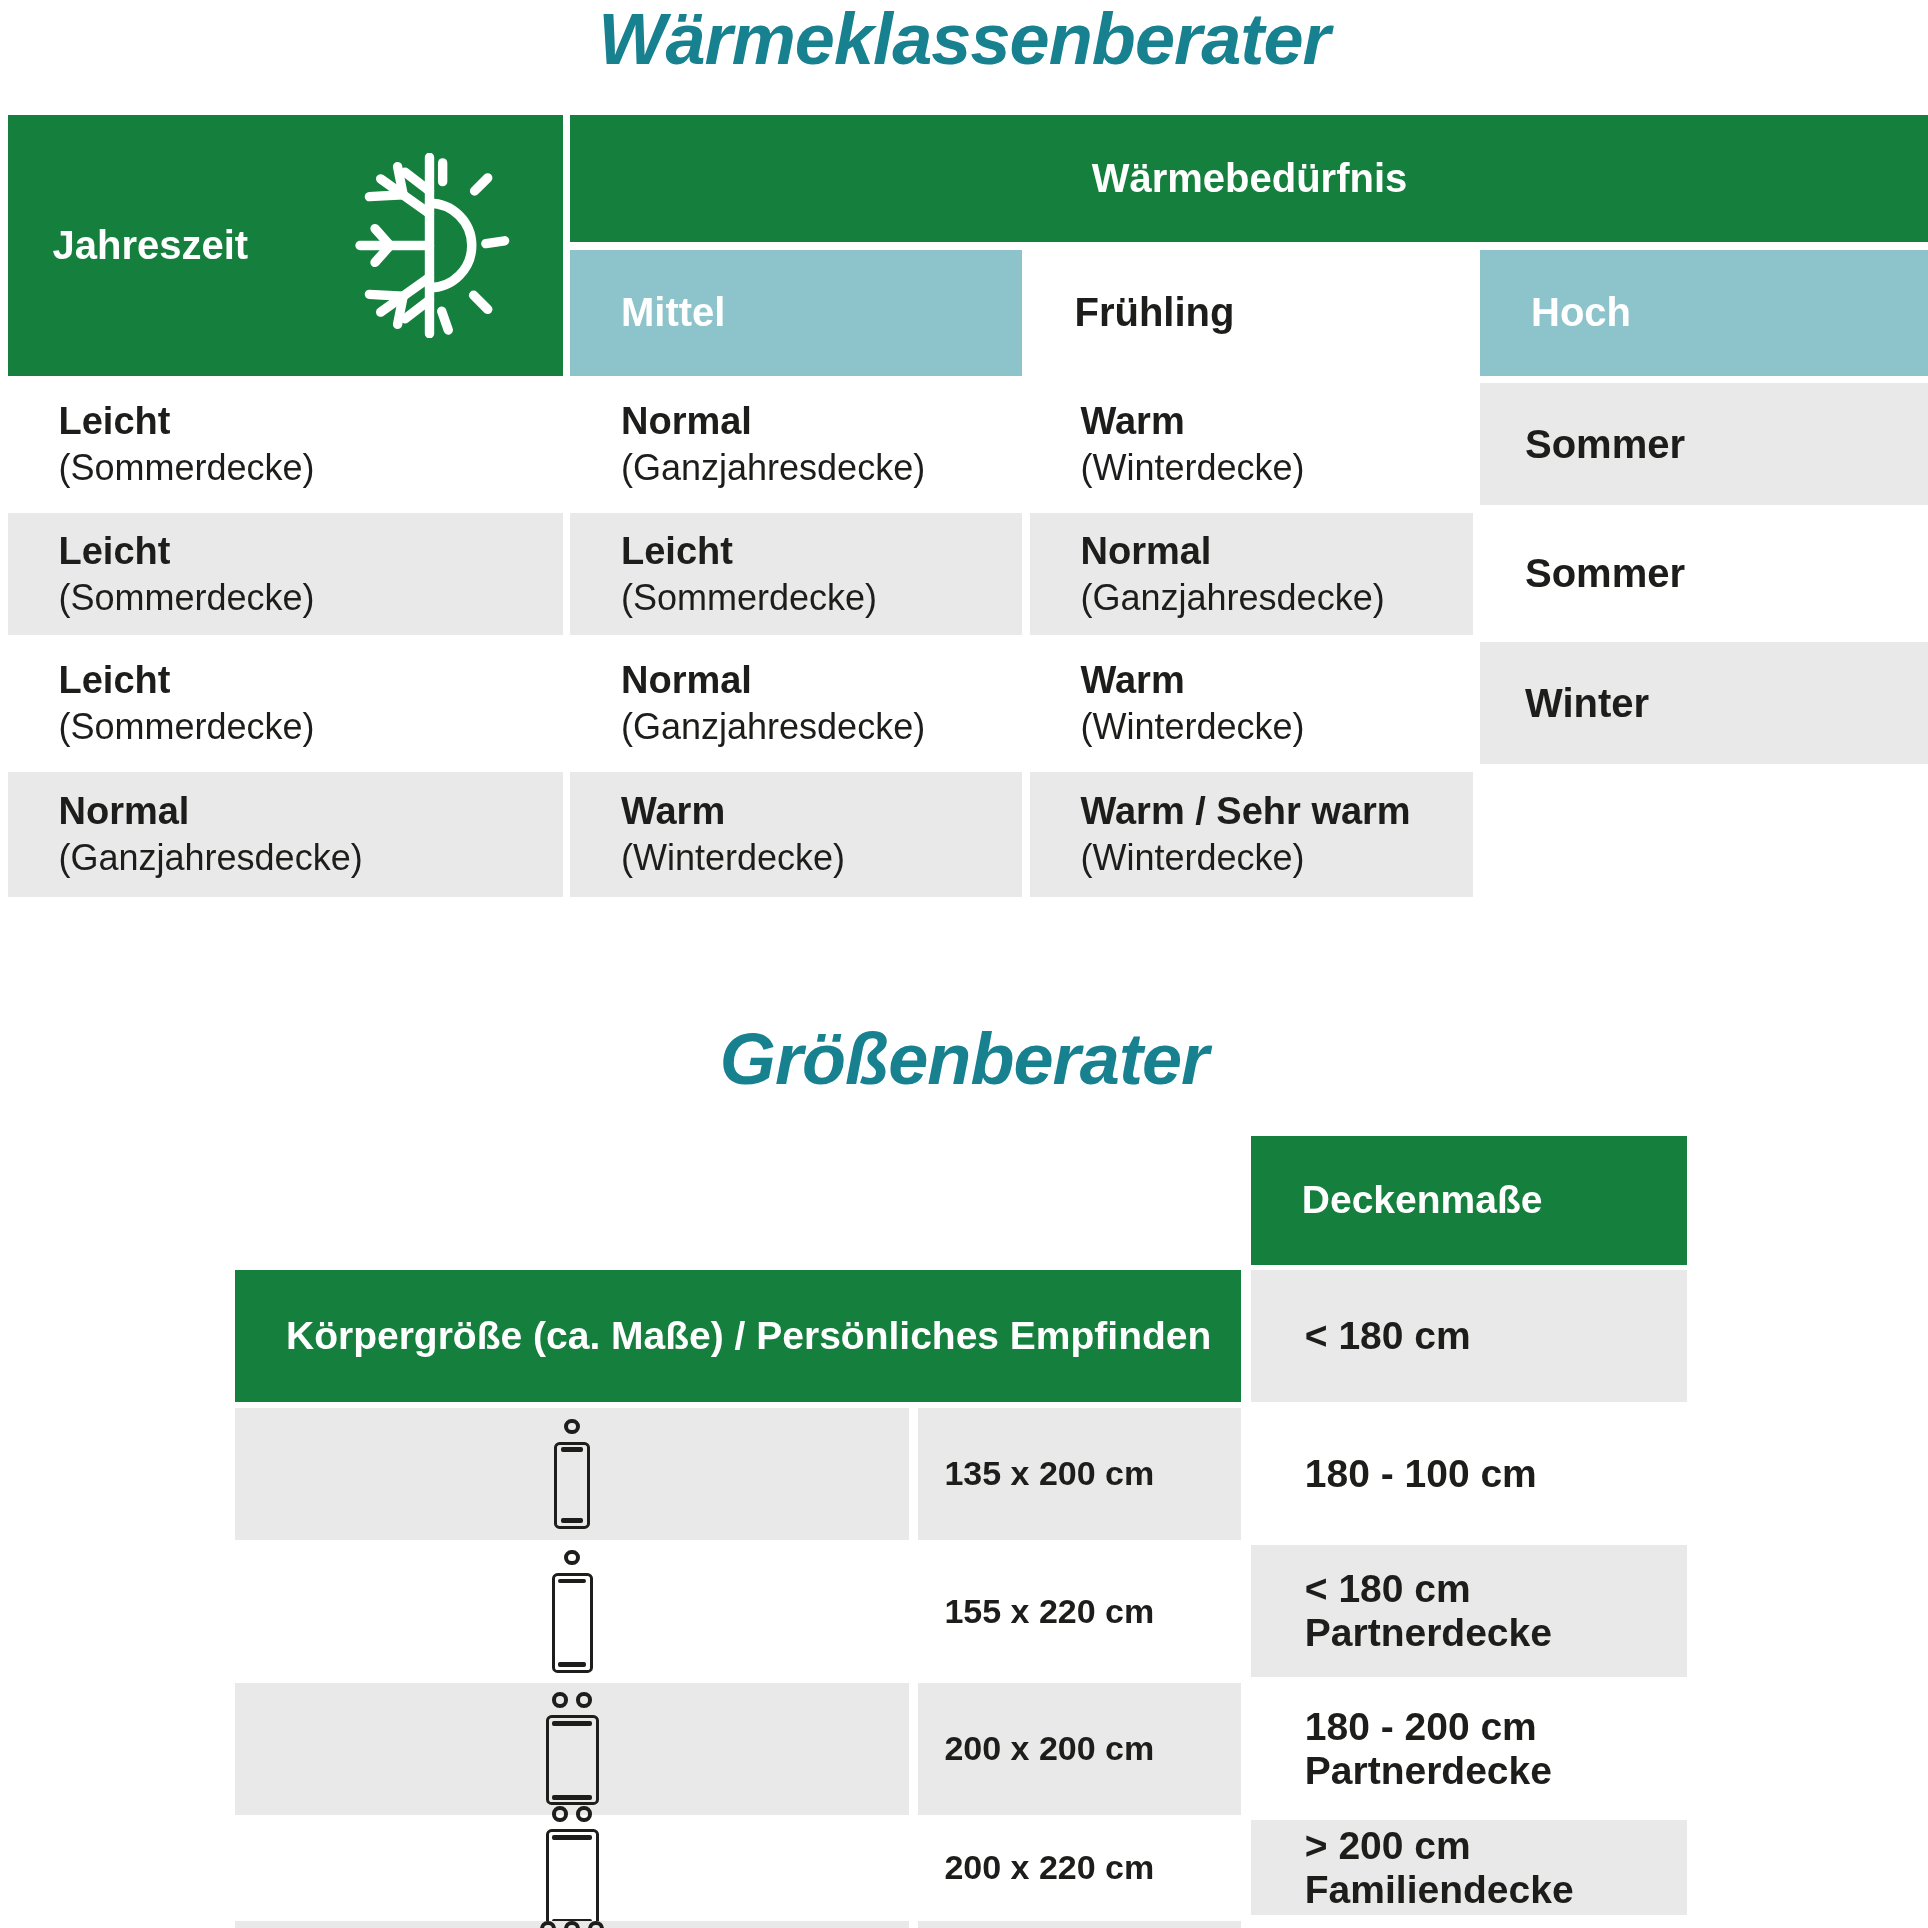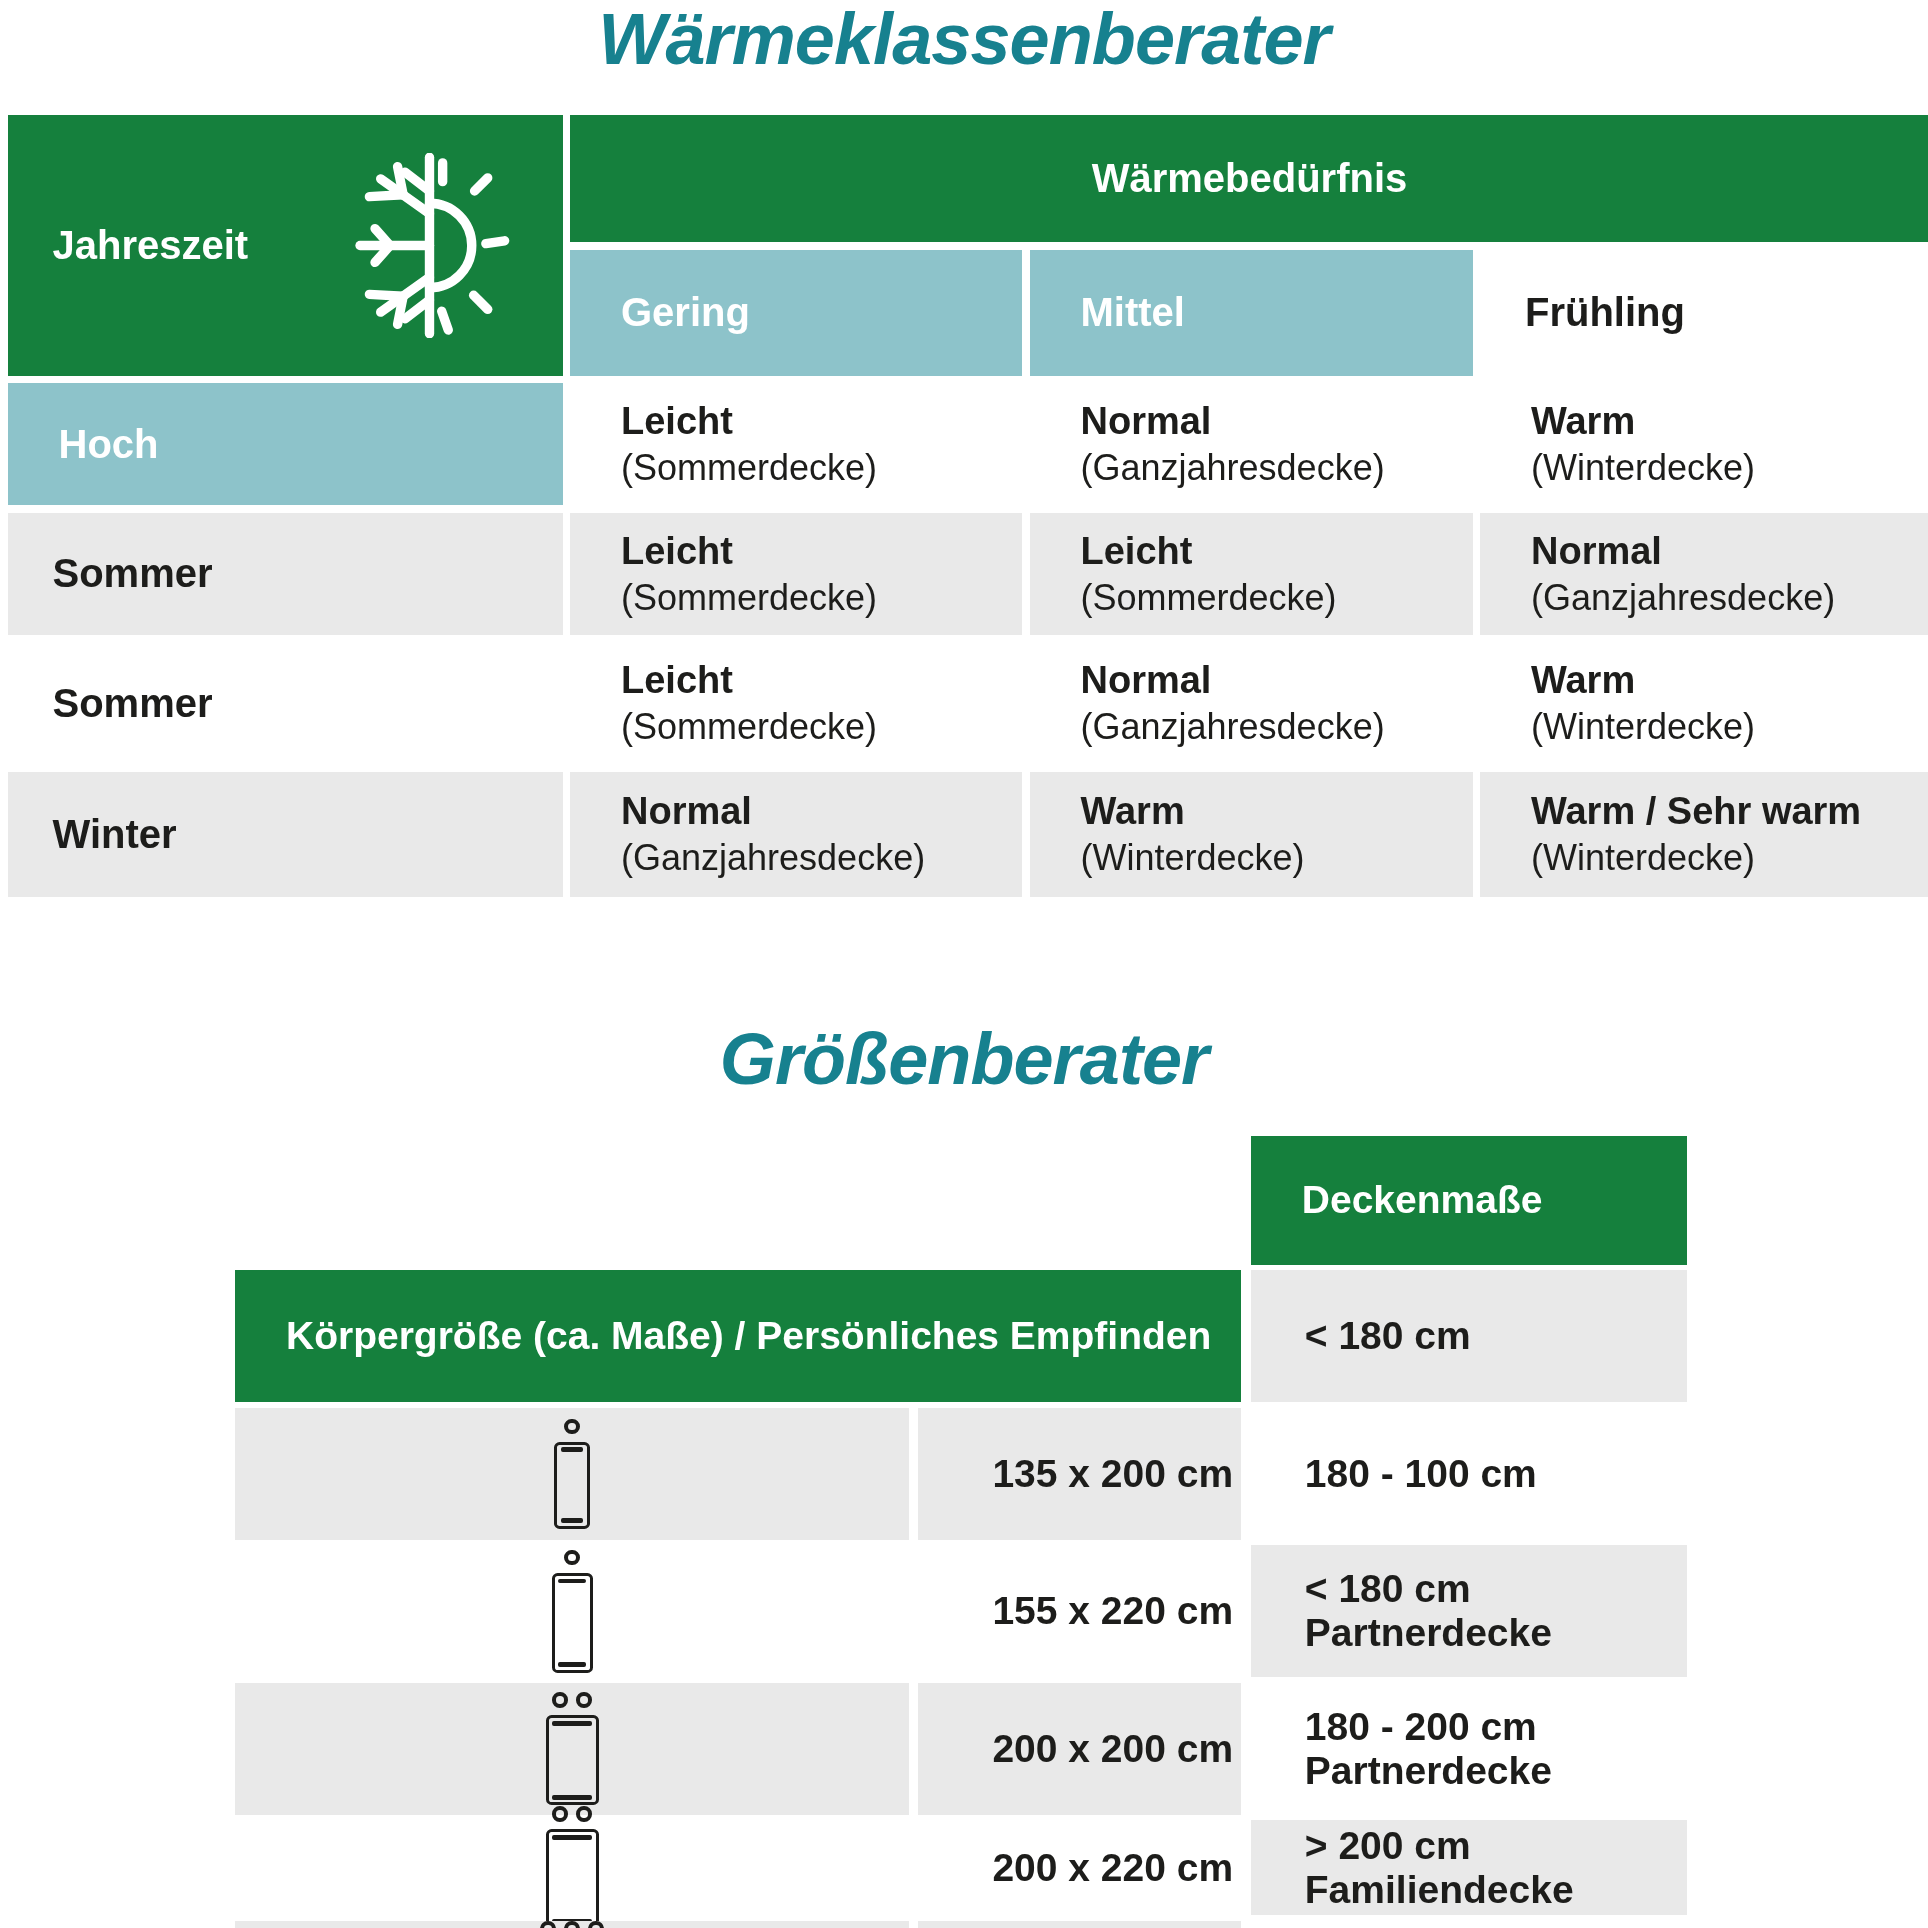--- a/index.html
+++ b/index.html
@@ -40,21 +40,21 @@
   .t2{
     margin:41px 0 0 235px;width:1452px;
     display:grid;
     grid-template-columns:674px 323px 436px;
     grid-template-rows:129px 132px 132px 132px 132px 95px;
     gap:5.6px 9.4px;
   }
   .t2-header-left{grid-column:1/3;padding-left:51px;box-sizing:border-box;font-size:39px;font-weight:bold;}
   .t2-header-right{grid-column:3;padding-left:51px;box-sizing:border-box;font-size:39px;font-weight:bold;}
   .t2-label{padding-left:54px;box-sizing:border-box;font-size:39px;font-weight:bold;}
-  .t2-size{padding-left:74px;box-sizing:border-box;font-size:39px;font-weight:bold;}
+  .t2-size{padding-left:26px;box-sizing:border-box;font-size:34px;font-weight:bold;}
   .t2-icon{justify-content:center;}
   .icon-stack{display:flex;flex-direction:column;align-items:center;}
   .dots{display:flex;gap:8.5px;margin-bottom:7.5px;}
   .dot{width:7.5px;height:7.5px;border:4.7px solid #1d1d1b;border-radius:50%;}
   .dots[data-dots="1"] .dot:nth-child(n+2){display:none;}
   .dots[data-dots="2"] .dot:nth-child(n+3){display:none;}
   .blanket{
     box-sizing:border-box;border:3.8px solid #1d1d1b;border-radius:5.6px;padding:2.8px 3.8px;
     display:flex;flex-direction:column;justify-content:space-between;
   }
@@ -97,21 +97,20 @@
       <line x1="150" y1="96" x2="170" y2="93"></line>
       <line x1="137" y1="151" x2="152" y2="166"></line>
       <line x1="103" y1="168" x2="110" y2="188"></line>
     </svg>
   </div>
 
   <div class="cell teal-dark need-header">
     <span>Wärmebedürfnis</span>
   </div>
 
-  <div class="cell teal-light level-cell">Gering</div>
   <div class="cell teal-light level-cell">Mittel</div>
   <div class="cell season-cell">Frühling</div>
 
   <div class="cell teal-light level-cell">Hoch</div>
   <div class="cell data-cell">
       <div>
     <div class="main">Leicht</div>
     <div class="sub">(Sommerdecke)</div>
       </div>
     </div>

